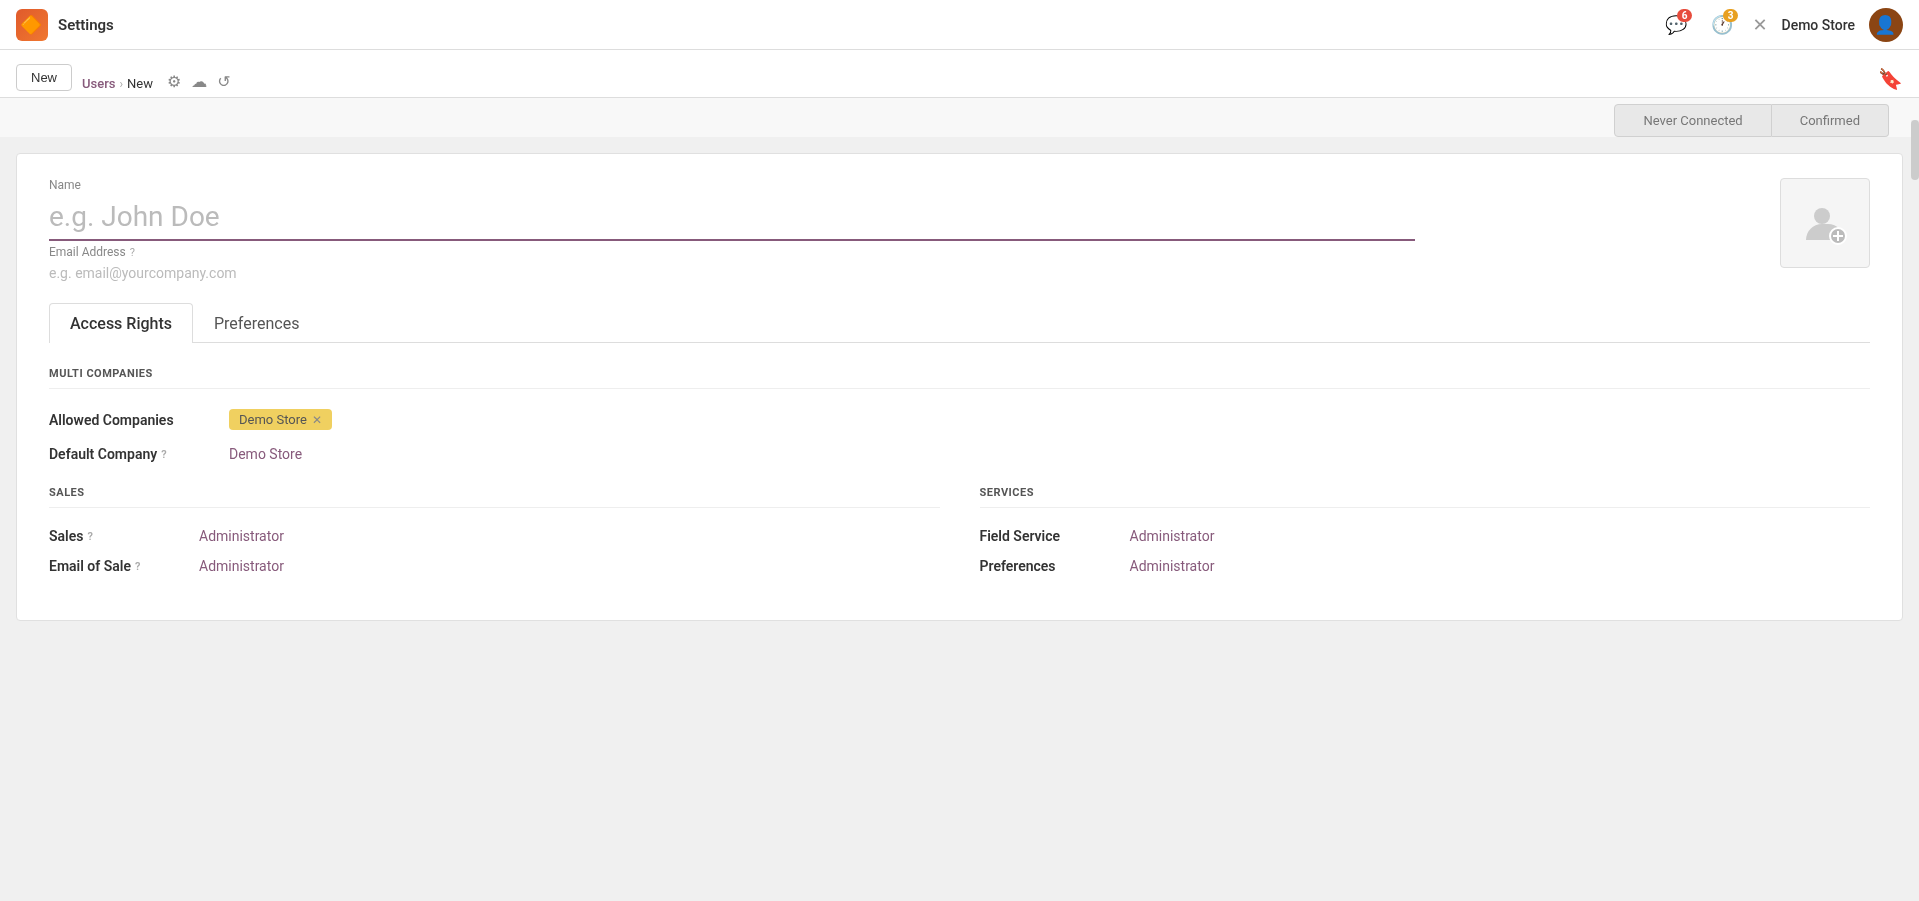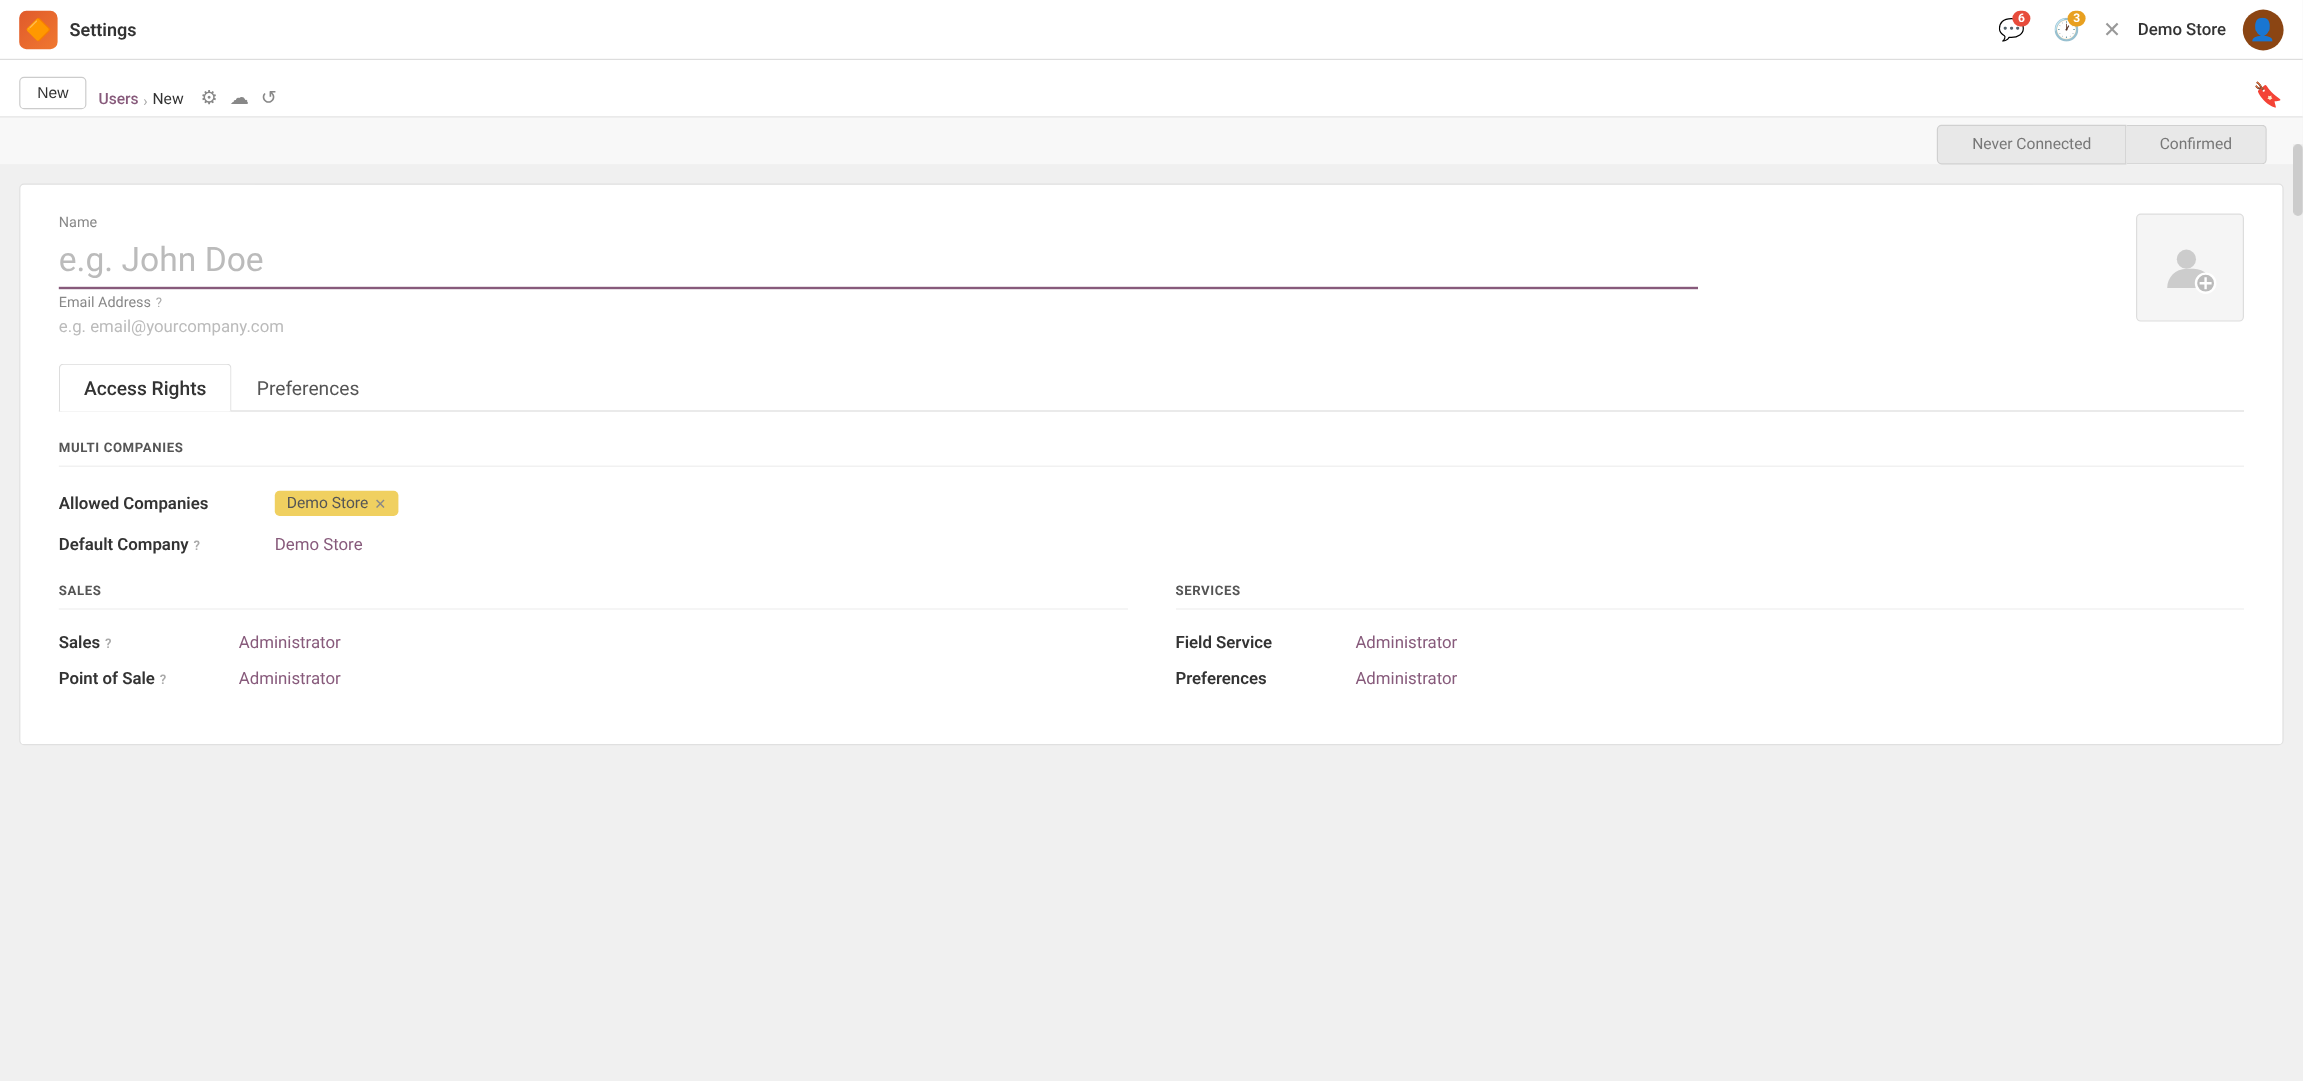--- a/index.html
+++ b/index.html
@@ -267,21 +267,21 @@
           <div class="section-header">SALES</div>
           <div class="col-field">
             <div class="col-field-label">
               <span>Sales</span>
               <span class="question-mark">?</span>
             </div>
             <span class="col-field-value">Administrator</span>
           </div>
           <div class="col-field">
             <div class="col-field-label">
-              <span>Point of Sale</span>
+              <span>Email of Sale</span>
               <span class="question-mark">?</span>
             </div>
             <span class="col-field-value">Administrator</span>
           </div>
         </div>
 
         <div class="col-section">
           <div class="section-header">SERVICES</div>
           <div class="col-field">
             <div class="col-field-label">

